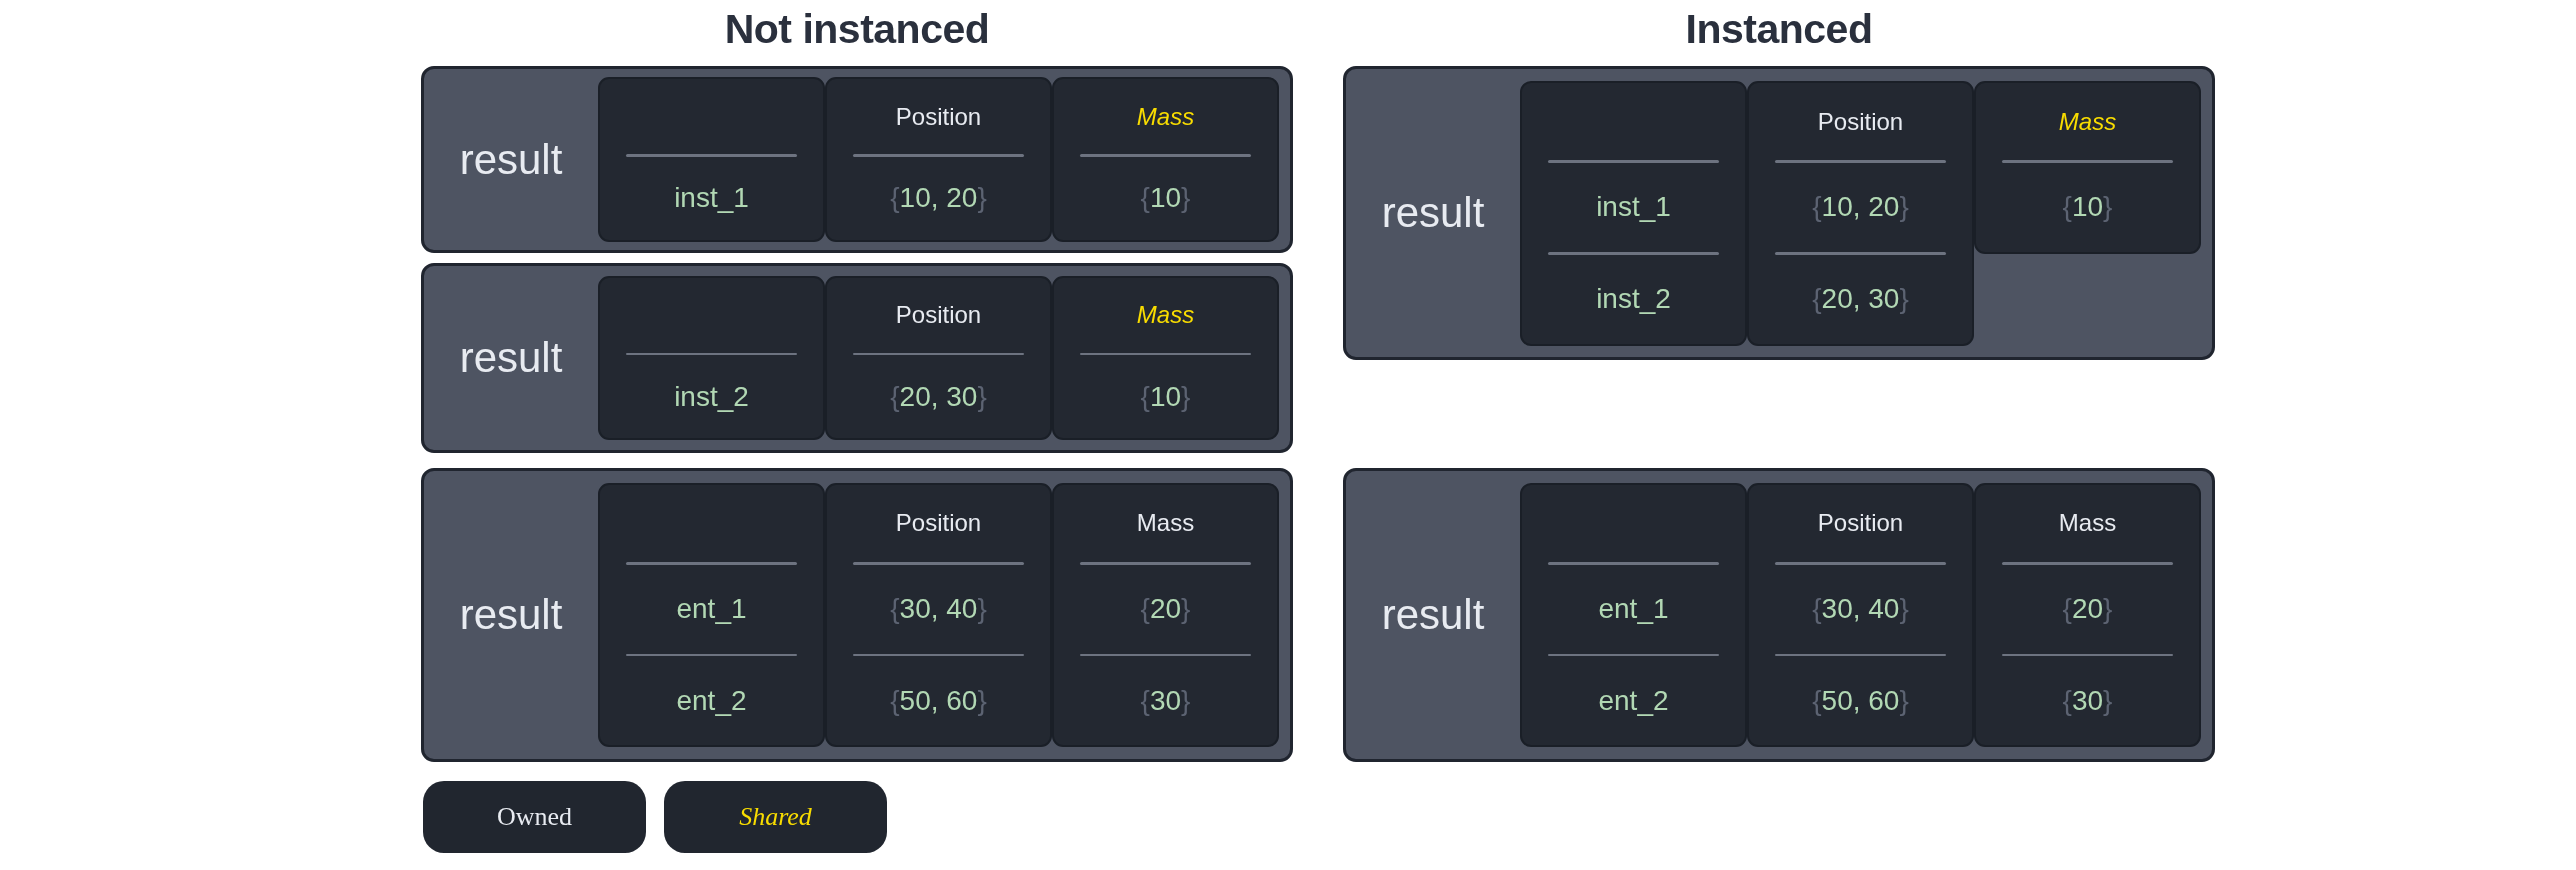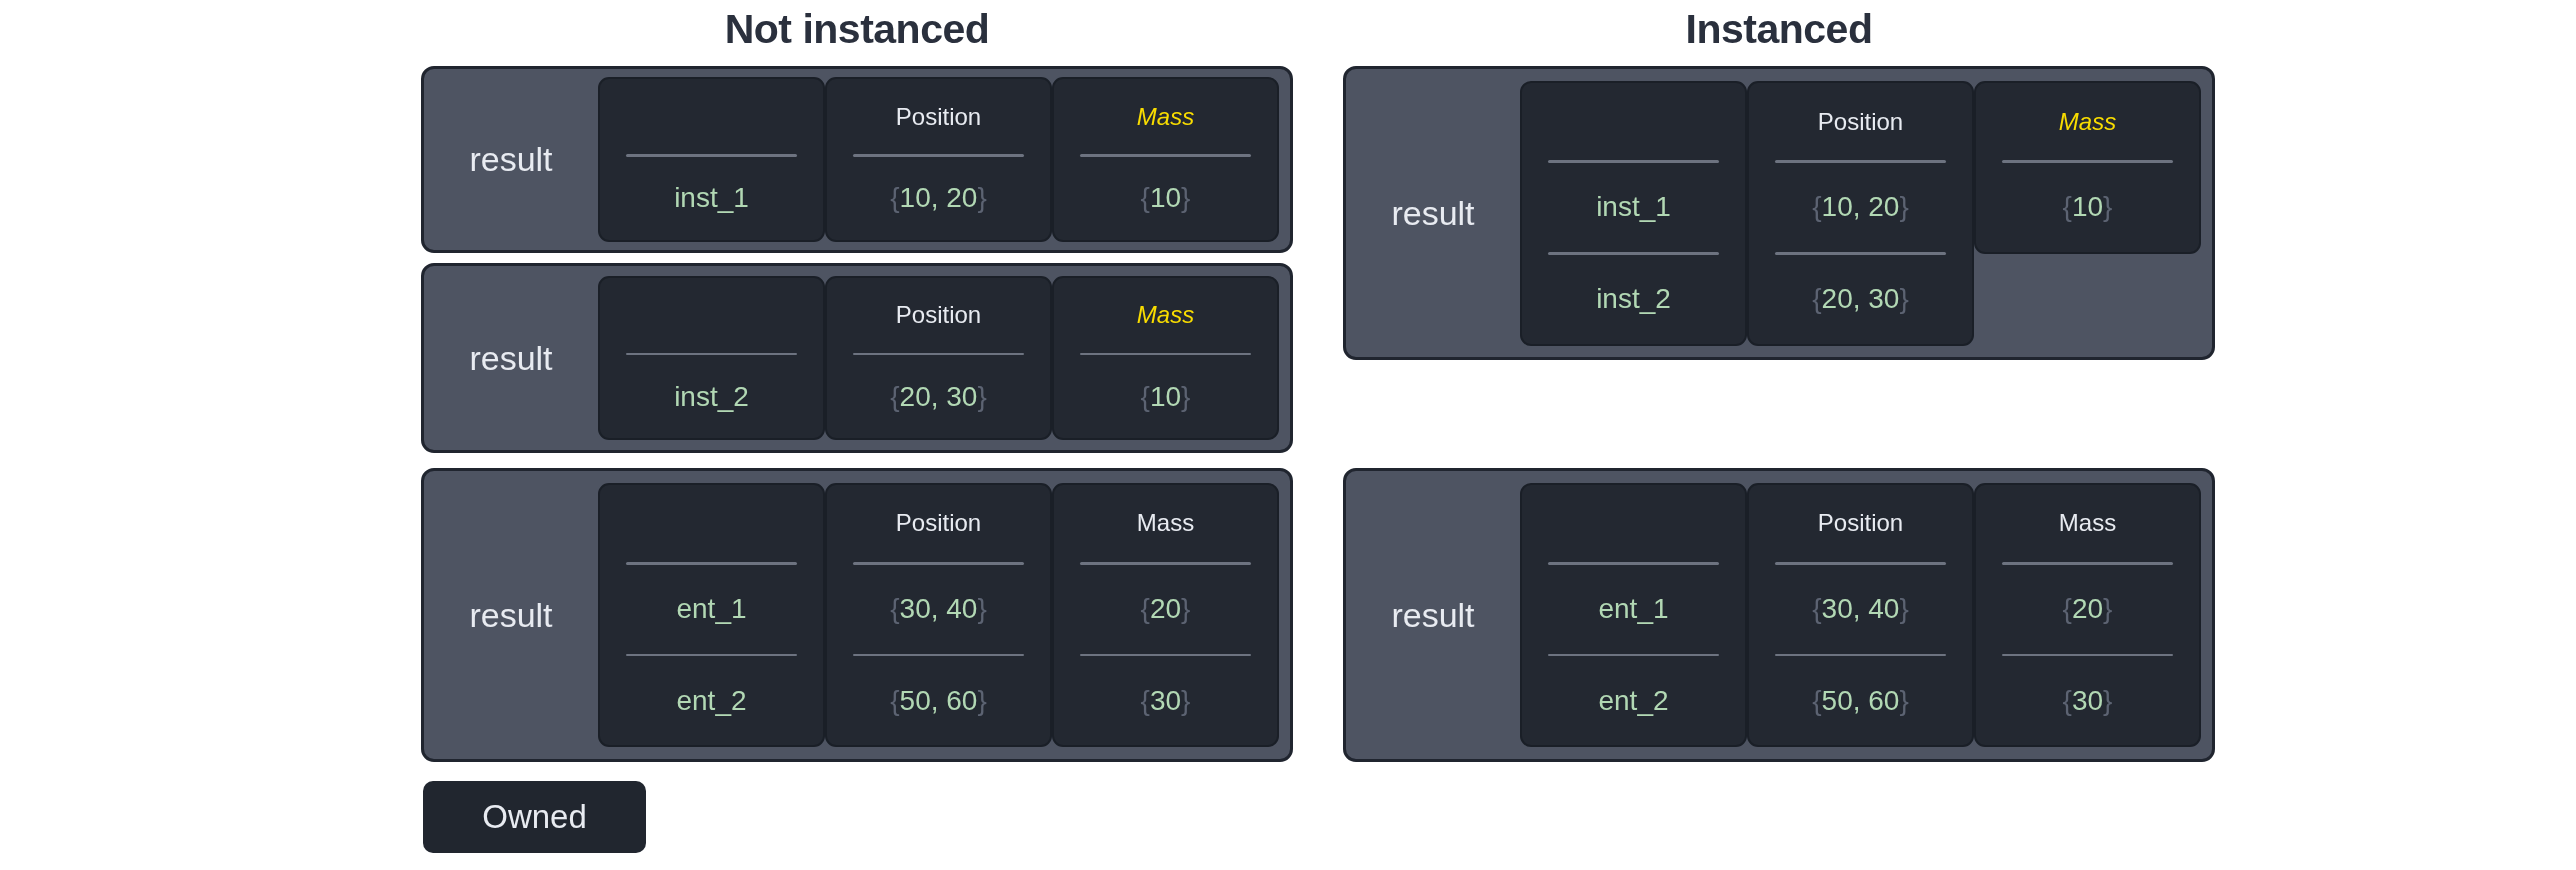--- a/index.html
+++ b/index.html
@@ -19,21 +19,21 @@
     background:#4e5462;border:3.7px solid #20252f;border-radius:13px;
   }
   #table-l1{left:421px;top:66px;height:187px;}
   #table-l2{left:421px;top:263px;height:190px;}
   #table-l3{left:421px;top:468px;height:294px;}
   #table-r1{left:1343px;top:66px;height:294px;}
   #table-r2{left:1343px;top:468px;height:294px;}
 
   .row-label{
     flex:0 0 174px;display:flex;align-items:center;justify-content:center;
-    color:#e8ebf1;font-size:34px;
+    color:#e8ebf1;font-size:42px;
   }
   .cols{flex:1;display:flex;align-items:center;}
   .atable.top-align .cols{align-items:flex-start;padding-top:12px;}
 
   .col{
     flex:0 0 227px;width:227px;box-sizing:border-box;
     background:#232831;border:2.8px solid #1a1f27;border-radius:11px;
   }
   .col-header{
     display:flex;align-items:center;justify-content:center;
@@ -46,22 +46,22 @@
   .cell{
     display:flex;align-items:center;justify-content:center;
     font-size:28px;color:#b2d8b4;
   }
   .rows1 .cell{height:83px;}
   .rows2 .cell{height:89px;}
   .brace{color:#5c6372;}
 
   .legend-item{
     position:absolute;top:781px;height:72px;width:223px;box-sizing:border-box;
-    background:#21262f;border-radius:10px;
-    display:flex;align-items:center;justify-content:center;font-size:33px;
+    background:#21262f;border-radius:21px;
+    display:flex;align-items:center;justify-content:center;font-size:26px;font-family:Liberation Serif, serif;
   }
   #legend-owned{left:423px;color:#e8ebf1;}
   #legend-shared{left:664px;color:#f8dc00;font-style:italic;}
 </style>
 </head>
 <body>
 
 <div class="canvas">
   <div class="col-title right">Instanced</div>
   <div class="col-title left">Not instanced</div>
@@ -237,14 +237,15 @@
           <div class="cell">
             <span class="brace">{</span>
             <span class="val-text">30</span>
             <span class="brace">}</span>
           </div>
         </div>
       </div>
     </div>
 
   <div id="legend-owned" class="legend-item">Owned</div>
+  <div id="legend-shared" class="legend-item">Shared</div>
 </div>
 
 
 </body></html>

